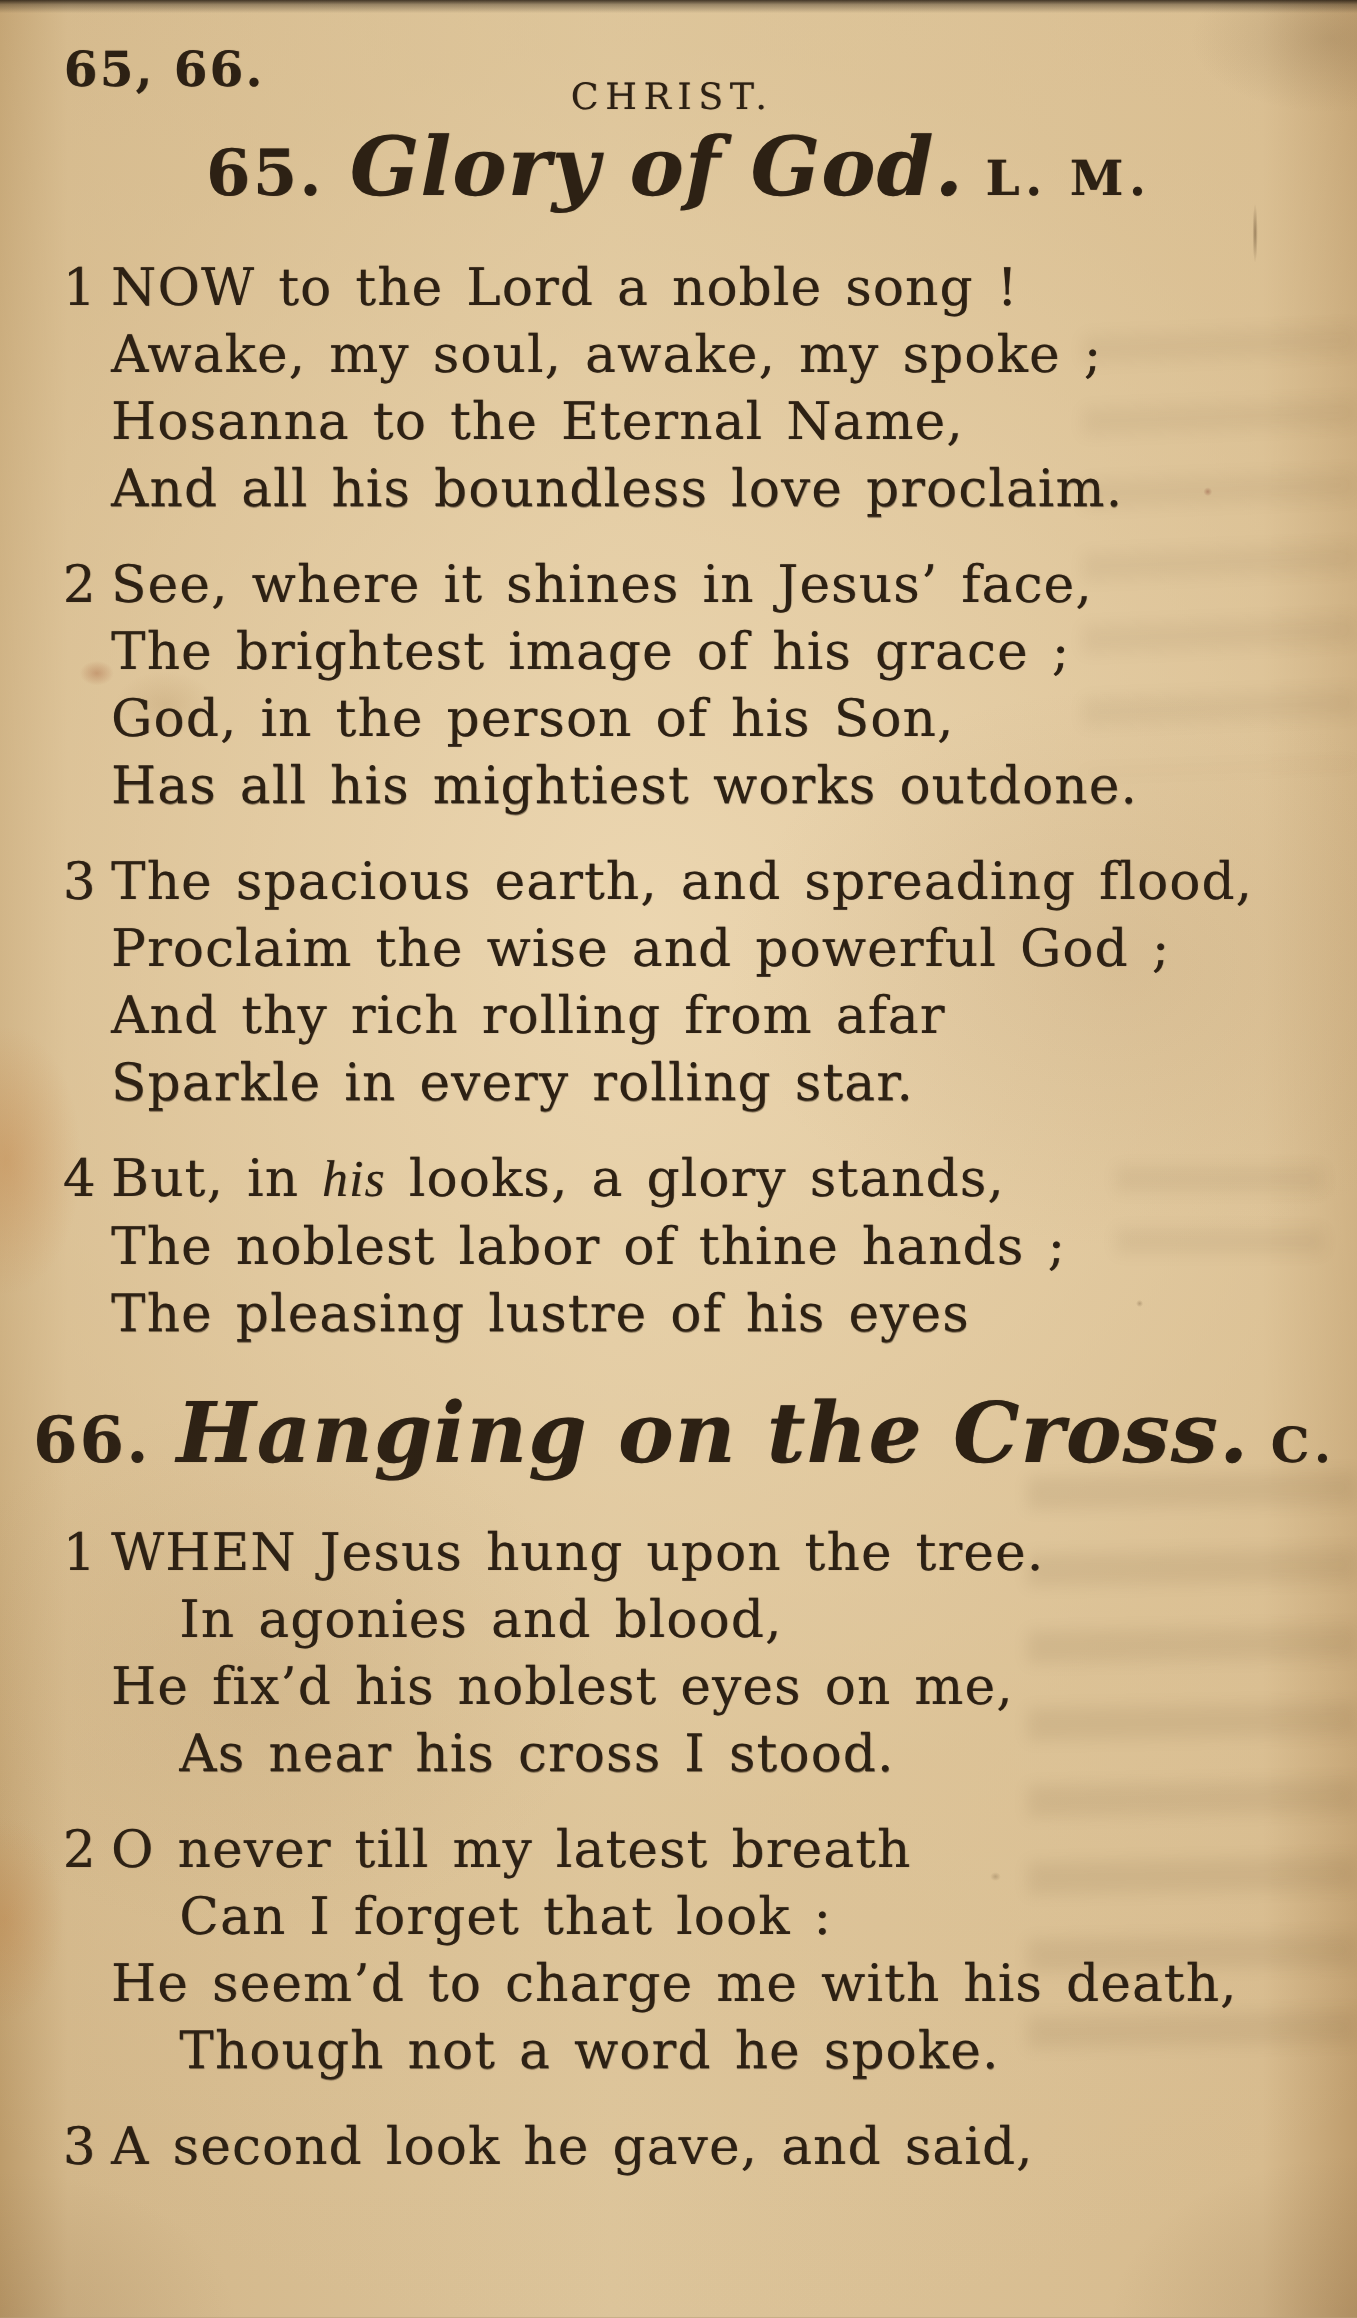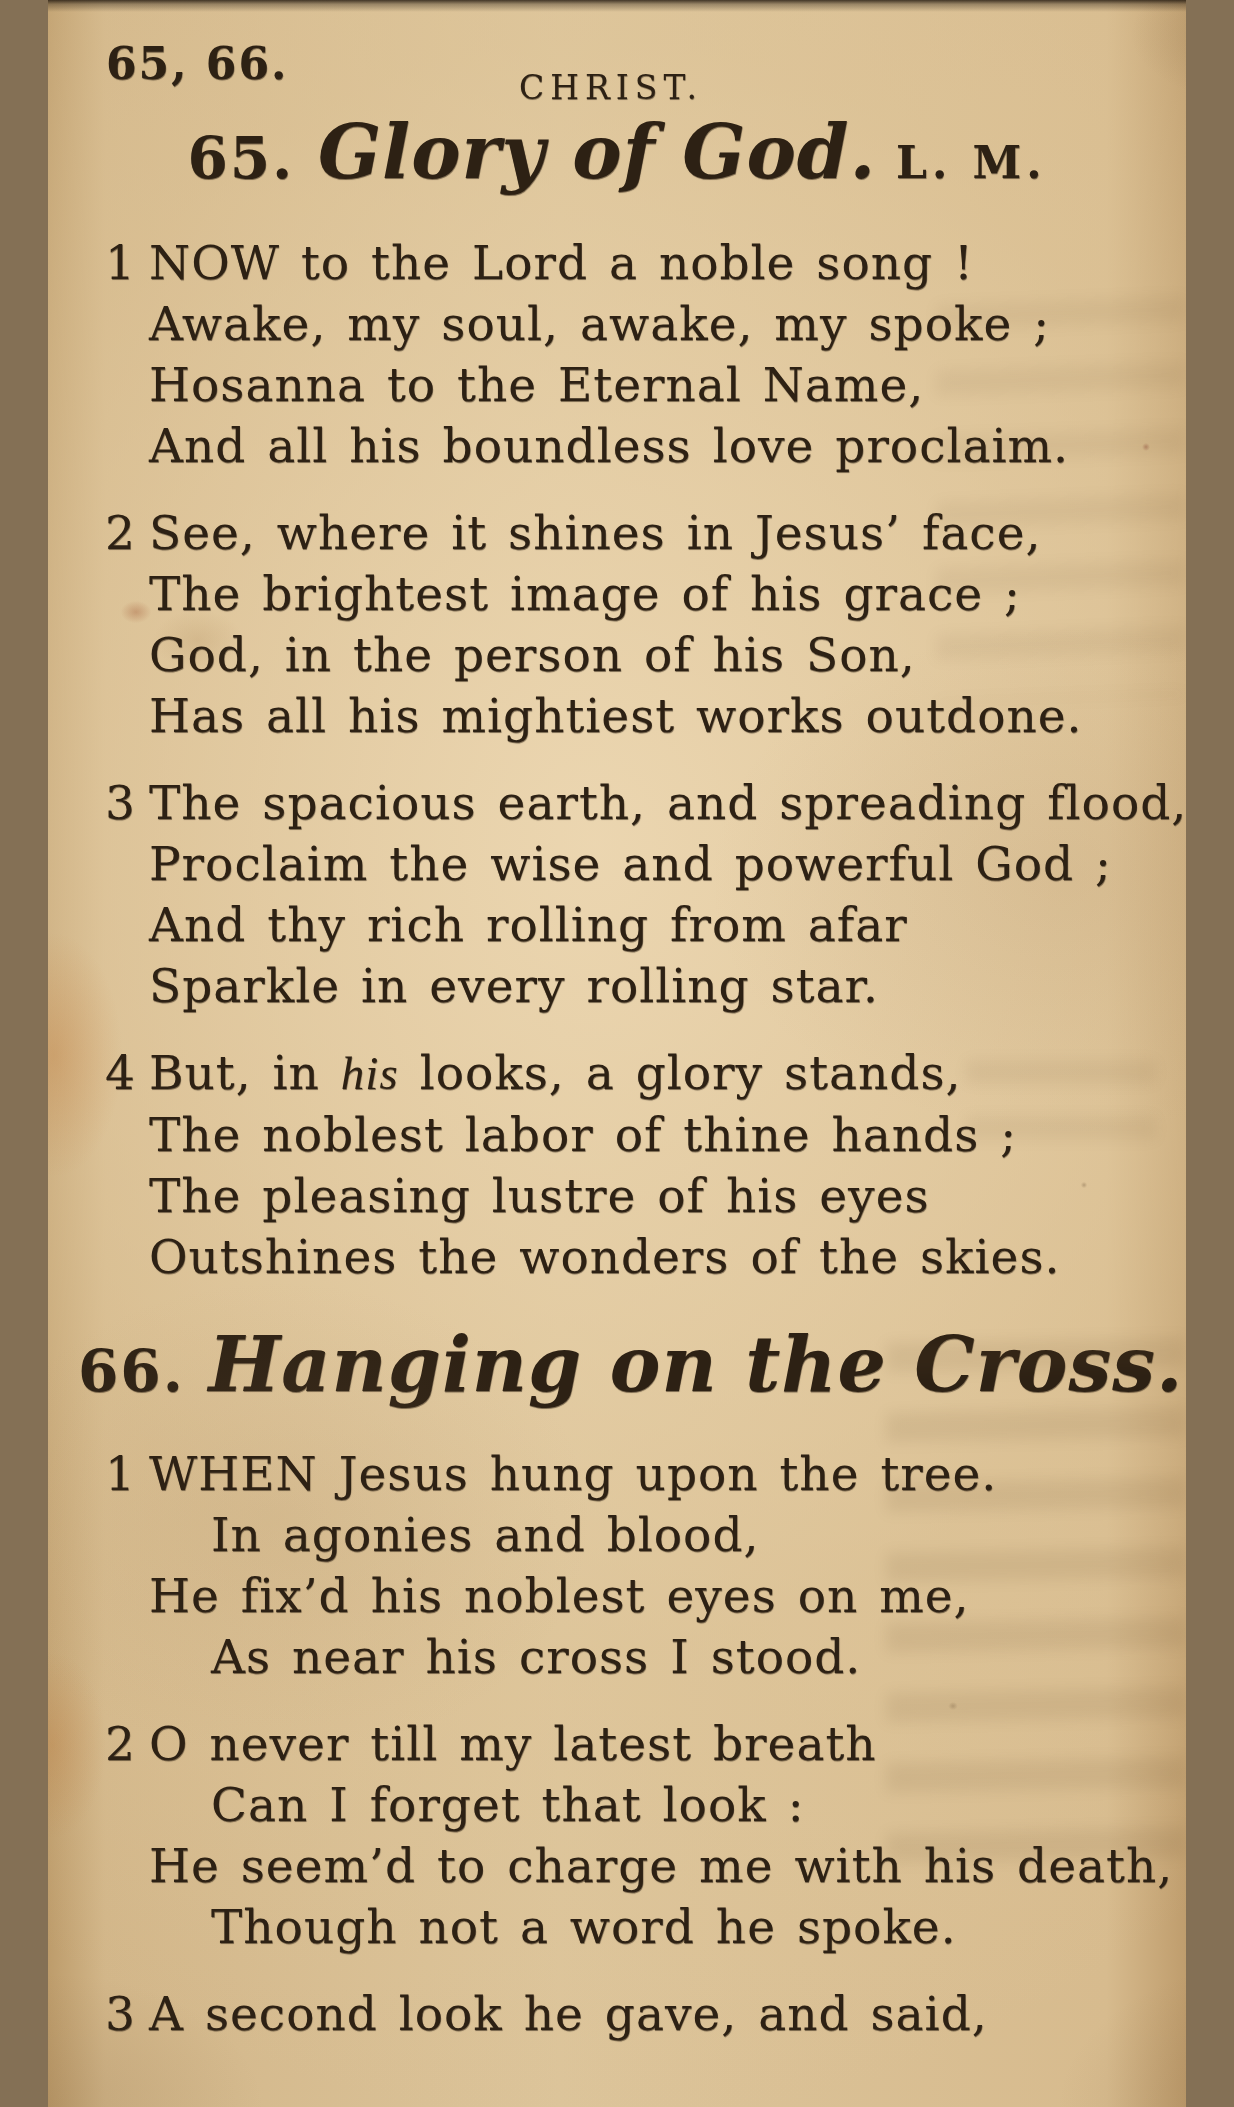--- a/index.html
+++ b/index.html
@@ -1,18 +1,18 @@
 <!DOCTYPE html>
 <html><head>
 <meta charset="utf-8">
 <style>
   html,body{margin:0;padding:0;background:#847055;}
   .page{
     position:relative;
-    width:1138px;height:2107px;
+    width:1234px;height:2107px;
     margin:0 auto;
     overflow:hidden;
     color:#2d2114;
     font-family:"DejaVu Serif","Liberation Serif",serif;
     background:
       radial-gradient(130% 85% at 48% 40%, rgba(238,217,180,.85) 0%, rgba(224,199,155,.45) 45%, rgba(0,0,0,0) 72%),
       linear-gradient(90deg,#bd9c6b 0%,#d2b689 5%,#dcc49a 45%,#d7bb8e 93%,#bf9d6d 100%),
       #d5ba8d;
     text-shadow:0.4px 0.5px 0.7px rgba(40,28,15,.55);
   }
@@ -109,21 +109,20 @@
           <div class="vline"><span>The spacious earth, and spreading flood,</span></div>
           <div class="vline"><span>Proclaim the wise and powerful God ;</span></div>
           <div class="vline"><span>And thy rich rolling from afar</span></div>
           <div class="vline"><span>Sparkle in every rolling star.</span></div>
         </div>
         <div class="verse">
           <span class="verse-number">4</span>
           <div class="vline"><span>But, in </span><span class="it">his</span><span> looks, a glory stands,</span></div>
           <div class="vline"><span>The noblest labor of thine hands ;</span></div>
           <div class="vline"><span>The pleasing lustre of his eyes</span></div>
-          <div class="vline"><span>Outshines the wonders of the skies.</span></div>
         </div>
       </div>
   </section>
 
   <section class="hymn hymn-66">
     <h2 class="hymn-title">
       <span class="num">66.</span>
       <span class="tname">Hanging on the Cross.</span>
       <span class="meter">C. M.</span>
     </h2>

